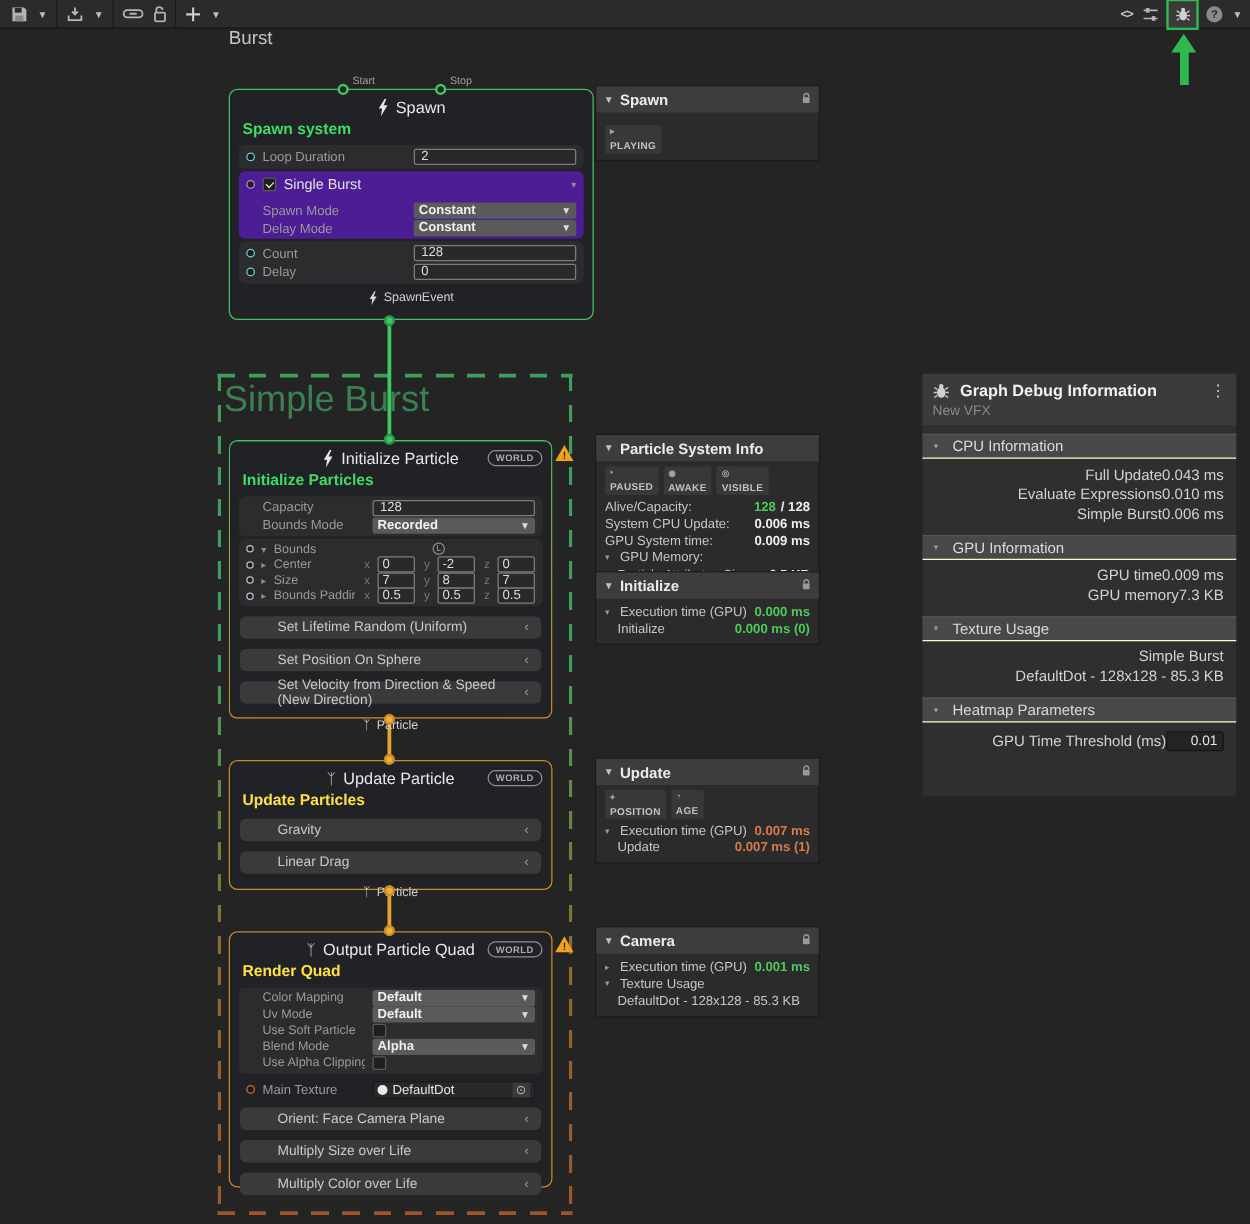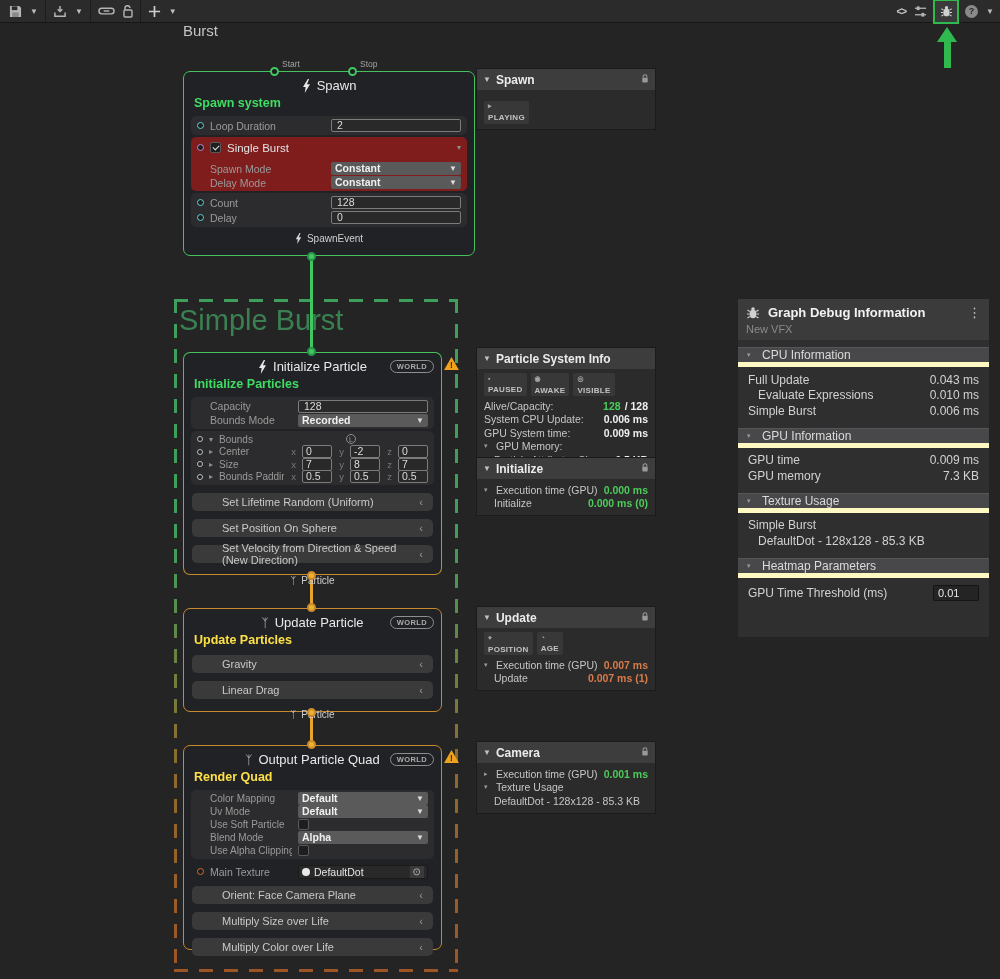--- a/index.html
+++ b/index.html
@@ -38,21 +38,21 @@
       background:linear-gradient(#212225,#212225) padding-box,
                  linear-gradient(to bottom,#46c15f 0%,#9aa53f 45%,#c98a2b 100%) border-box; }
   .node-header { position:relative; display:flex; align-items:center; justify-content:center; gap:6px;
                  color:#e8e8e8; font-size:13px; padding-top:5px; height:22px; }
   .world-badge { position:absolute; right:7px; top:7px; border:1px solid #8f8f8f; color:#ababab;
                  font-size:7.5px; font-weight:bold; letter-spacing:.4px; border-radius:8px; padding:1px 6px; }
   .ctx-label { font-size:12.5px; font-weight:bold; padding:2px 10px 4px; }
   .ctx-label.green { color:#3fdc64; }
   .ctx-label.orange { color:#fde047; }
   .card { background:#2c2c2e; border-radius:5px; margin:2px 7px; padding:2px 0; position:relative; }
-  .card.dark { background:#7f1d1d; }
+  .card.dark { background:#4c1d95; }
   .row { display:flex; align-items:center; height:15px; padding:0 6px; gap:6px;
          font-size:10.5px; color:#9a9a9a; }
   .row .lbl { flex:1; white-space:nowrap; overflow:hidden; }
   .port { width:7px; height:7px; border-radius:50%; background:#1d1d1f; flex:none; }
   .port.cyan { border:1.5px solid #5fd3d3; }
   .port.purple { border:1.5px solid #b98ad8; }
   .port.gray { border:1.5px solid #b9c4c4; width:6px; height:6px; }
   .port.red { border:1.5px solid #d96a2f; }
   .field { background:#292929; border:1px solid #7c7c7c; border-radius:2px; color:#dcdcdc;
            font-size:10.5px; height:13px; line-height:11px; padding:0 5px; width:130px; flex:none; }
@@ -131,23 +131,23 @@
 
   
   .dbg { position:absolute; left:737px; top:298px; width:253px; height:340px; background:#2f2f30;
          border:1px solid #232323; z-index:20; }
   .dbg-header { background:#3b3b3c; padding:6px 8px 5px; position:relative; }
   .dbg-title { display:flex; align-items:center; gap:8px; color:#f2f2f2; font-weight:bold; font-size:13px; }
   .dbg-kebab { position:absolute; right:8px; top:6px; color:#cdcdcd; font-size:13px; }
   .dbg-sub { color:#8a8a8a; font-size:11px; margin-top:3px; }
   .dbg-section { background:#48484a; height:20px; display:flex; align-items:center; gap:7px;
                  color:#dadada; font-size:12px; padding:0 9px; margin-top:7px;
-                 border-top:1px solid #565658; border-bottom:5px solid #fef9c3; }
+                 border-top:1px solid #565658; border-bottom:1px solid #fef9c3; }
   .dbg-rows { padding:5px 0 2px; }
-  .dbg-row { display:flex; align-items:center; padding:0 10px; height:15.5px; color:#d2d2d2; font-size:12px; }
+  .dbg-row { display:flex; align-items:center; padding:0 10px; height:15.5px; color:#d2d2d2; font-size:12px;text-align:right; }
   .dbg-row .dlbl { flex:1; }
   .dbg-row .dval { white-space:nowrap; }
   .dbg-field { background:#242425; border:1px solid #141414; border-radius:2px; color:#e6e6e6;
                font-size:11px; width:46px; height:16px; line-height:15px; padding:0 4px; }
 </style>
 </head>
 <body>
 
 <div id="screen">
 

